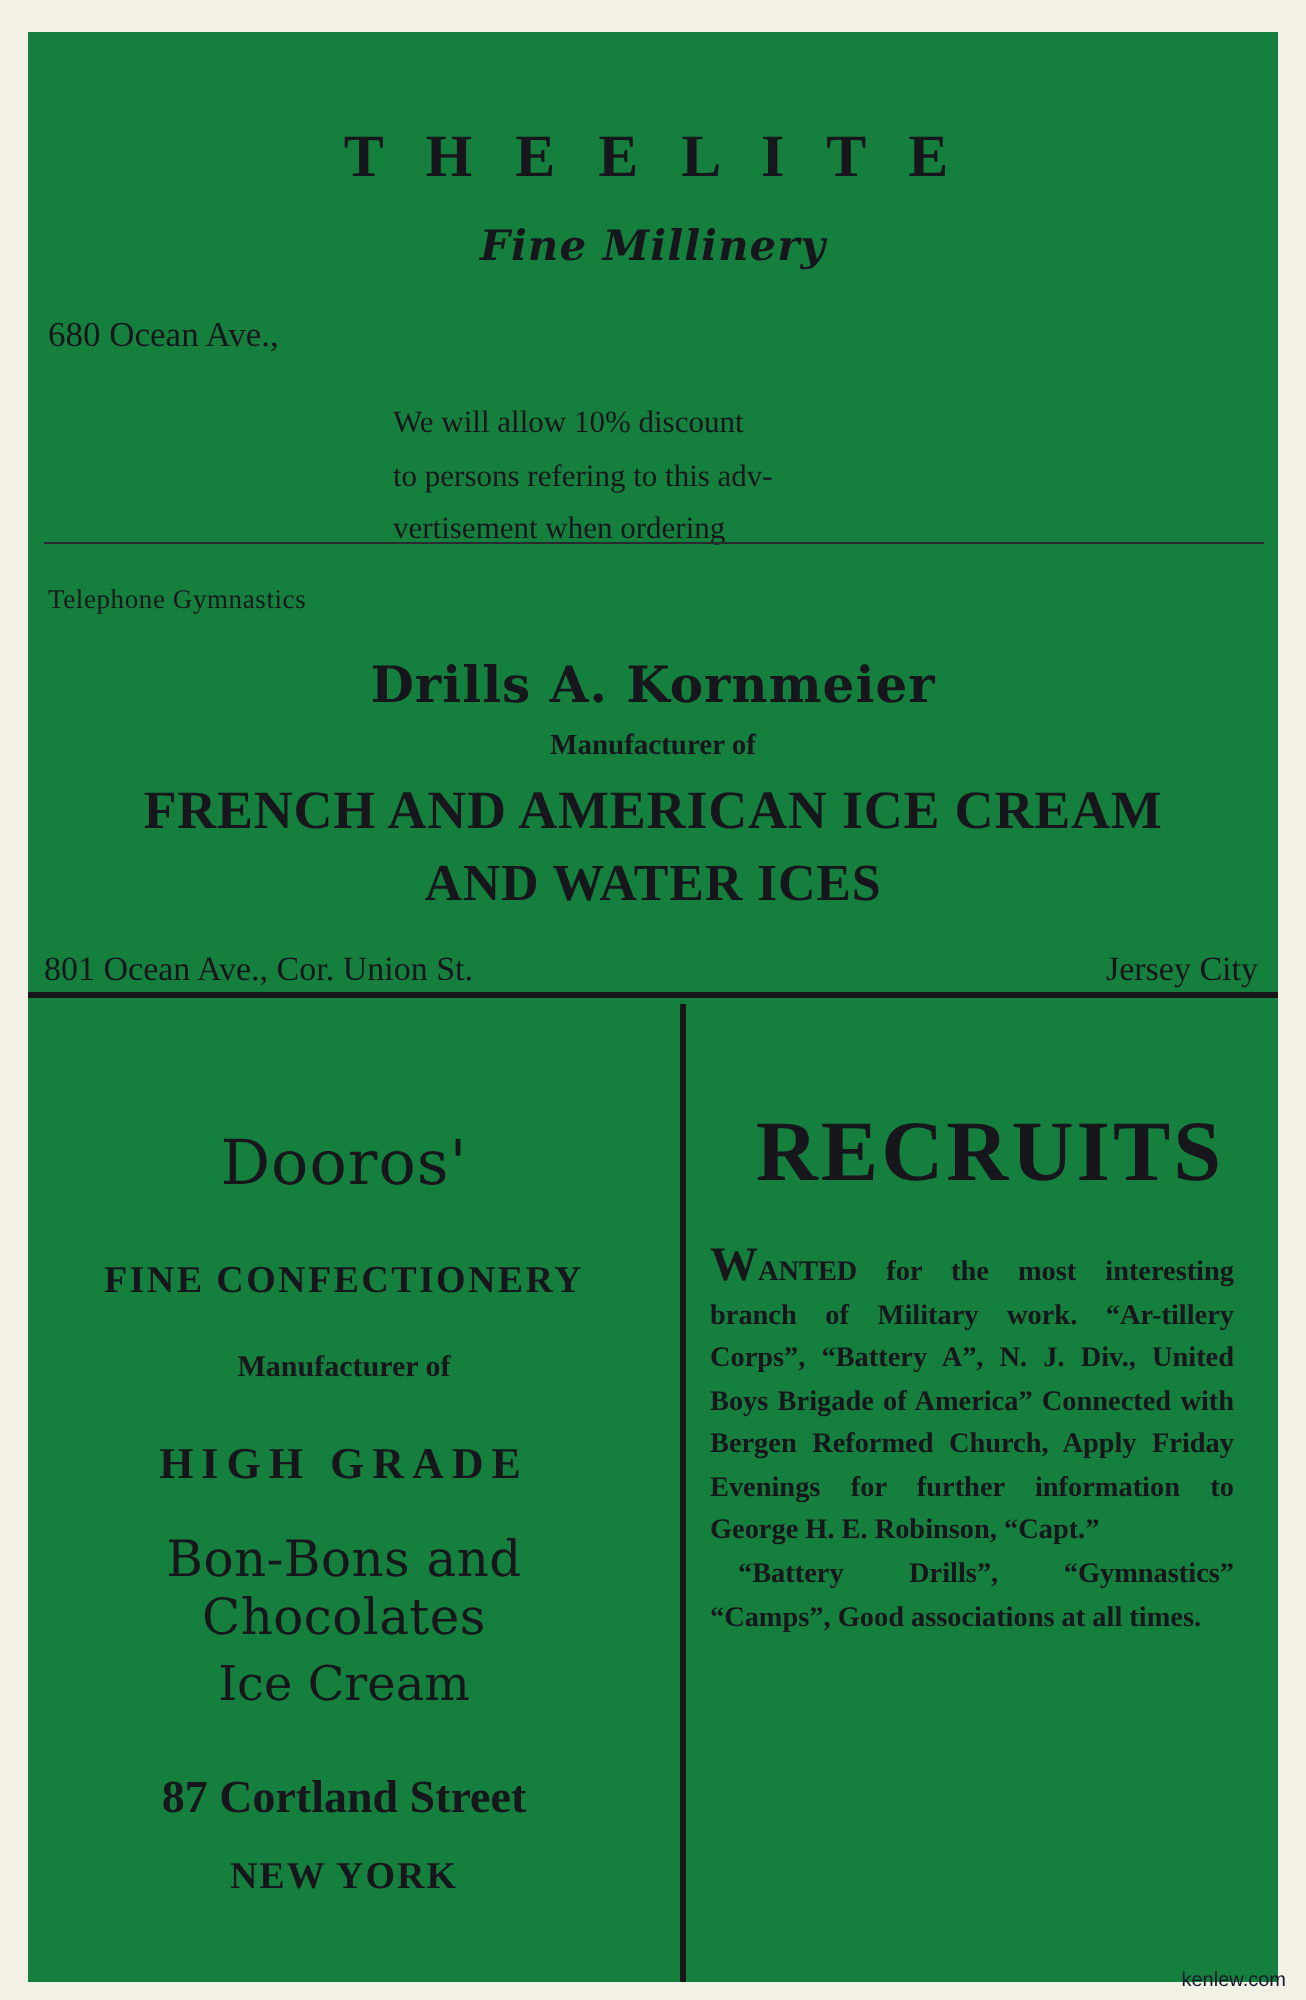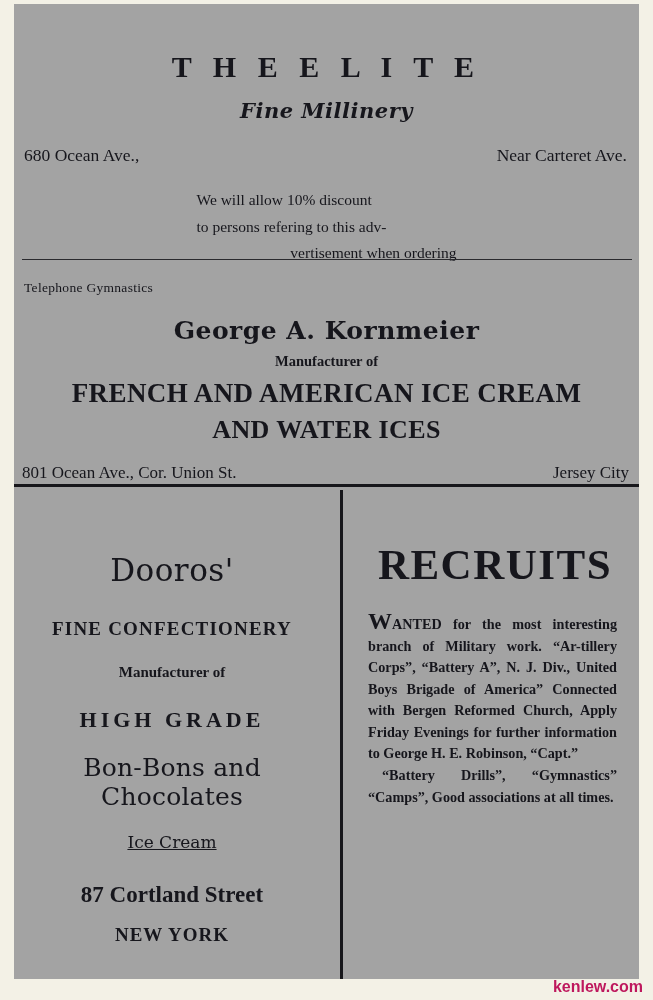--- a/index.html
+++ b/index.html
@@ -19,24 +19,24 @@
     width: 653px;
     height: 1000px;
     background: #f3f1e6;
     box-sizing: border-box;
     overflow: hidden;
   }
 
   .sheet {
     position: absolute;
     left: 14px;
-    top: 4px;
+    top: 16px;
     width: 625px;
     height: 975px;
-    background: #a3a3a3;
+    background: #15803d;
     box-sizing: border-box;
   }
 
   
   .ad-elite {
     position: absolute;
     left: 0;
     top: 0;
     width: 625px;
     height: 250px;
@@ -75,21 +75,21 @@
     top: 0;
     font-size: 17.5px;
   }
   .elite-body {
     margin: 18px auto 0 auto;
     width: 260px;
     font-size: 15.5px;
     line-height: 1.72;
     text-align: justify;
   }
-  .elite-body div:last-child { text-align: right; }
+  .elite-body div:last-child { text-align: left; }
 
   
   .rule-dash {
     position: absolute;
     left: 8px;
     width: 610px;
     height: 0;
     border-top: 1px solid #2a2a2e;
   }
   .rule-thick {
@@ -208,24 +208,23 @@
     font-weight: bold;
     letter-spacing: 4px;
   }
   .dooros-bon {
     margin-top: 20px;
     font-family: "DejaVu Serif", serif;
     font-size: 25px;
     letter-spacing: 0.2px;
   }
   .dooros-icecream {
-    margin-top: 21px;
-    font-family: "DejaVu Serif", serif;
-    font-size: 17px;
-    text-decoration: underline;
+    margin-top: 5px;
+    font-family: "DejaVu Serif", serif;
+    font-size: 24px;
   }
   .dooros-street {
     margin-top: 30px;
     font-size: 23px;
     font-weight: bold;
   }
   .dooros-city {
     margin-top: 16px;
     font-size: 19px;
     font-weight: bold;
@@ -241,70 +240,68 @@
     height: 489px;
   }
   .recruits-title {
     text-align: center;
     margin-top: 50px;
     font-size: 43px;
     font-weight: bold;
     letter-spacing: 1.5px;
   }
   .recruits-body {
-    margin: 22px 22px 0 17px;
+    margin: 22px 22px 0 4px;
     font-size: 14.2px;
     line-height: 1.52;
     text-align: justify;
     font-weight: bold;
   }
   .recruits-body p { margin: 0 0 0 0; }
   .recruits-body p.indent { text-indent: 14px; }
   .dropcap {
     font-size: 24px;
     line-height: 0.9;
     font-weight: bold;
   }
 
   
   .watermark {
     position: absolute;
     right: 10px;
     bottom: 4px;
     font-family: "Liberation Sans", sans-serif;
-    font-size: 16px;
-    color: #be185d;
-    font-weight: bold;
+    font-size: 10px;
+    color: #0f172a;
   }
 </style>
 </head>
 <body>
 
 <div class="page">
   <div class="sheet">
 
     <div class="ad-elite">
       <div class="elite-title">T H E   E L I T E</div>
       <div class="elite-sub">Fine Millinery</div>
       <div class="elite-addr-row">
         <div class="elite-addr-left">680 Ocean Ave.,</div>
-        <div class="elite-addr-right">Near Carteret Ave.</div>
       </div>
       <div class="elite-body">
         <div>We will allow 10% discount</div>
         <div>to persons refering to this adv-</div>
         <div>vertisement  when  ordering</div>
       </div>
     </div>
 
     <div class="rule-dash" style="top:255px;"></div>
 
     <div class="ad-korn">
       <div class="korn-phone">Telephone Gymnastics</div>
-      <div class="korn-name">George A. Kornmeier</div>
+      <div class="korn-name">Drills A. Kornmeier</div>
       <div class="korn-manuf">Manufacturer of</div>
       <div class="korn-main">FRENCH AND AMERICAN ICE CREAM</div>
       <div class="korn-main2">AND WATER ICES</div>
       <div class="korn-foot">
         <div class="korn-foot-left">801 Ocean Ave., Cor. Union St.</div>
         <div class="korn-foot-right">Jersey City</div>
       </div>
     </div>
 
     <div class="rule-thick" style="top:480px;"></div>

